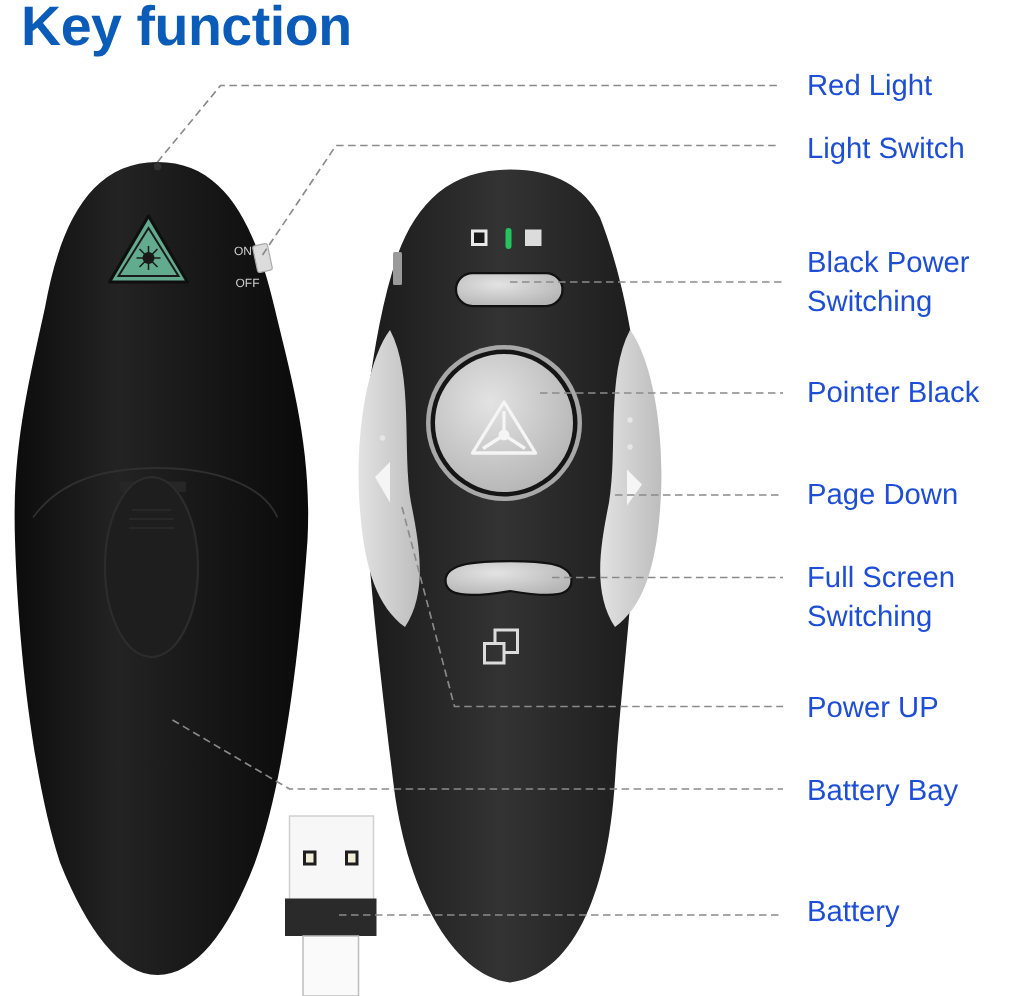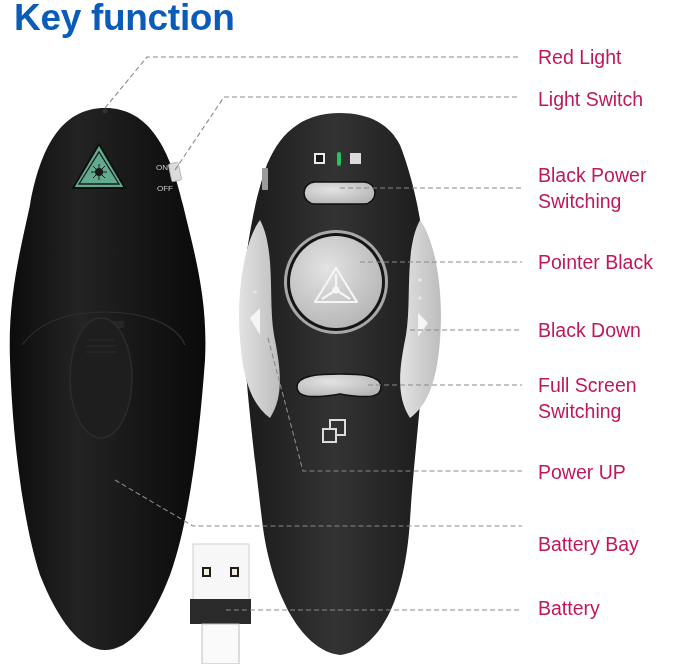--- a/index.html
+++ b/index.html
@@ -1,20 +1,20 @@
 <!DOCTYPE html>
 <html><head>
 <meta charset="utf-8">
 <style>
   html, body { margin: 0; padding: 0; background: #ffffff; }
   body { width: 679px; height: 664px; position: relative; overflow: hidden;
          font-family: "Liberation Sans", sans-serif; }
   .title { position: absolute; left: 14px; top: -6px; font-size: 37px; font-weight: bold;
            color: #0a5cb8; letter-spacing: -0.3px; margin: 0; line-height: 48px; }
-  .label { position: absolute; left: 538px; font-size: 19.5px; color: #be185d; line-height: 26px;
+  .label { position: absolute; left: 538px; font-size: 19.5px; color: #1d4ed8; line-height: 26px;
            white-space: pre-line; }
   svg.art { position: absolute; left: 0; top: 0; }
 </style>
 </head>
 <body>
 
 <h1 class="title">Key function</h1>
 
 <svg class="art" width="679" height="664" viewBox="0 0 679 664">
   <defs>
@@ -124,18 +124,18 @@
     <polyline points="115,480 193,526 522,526"></polyline>
     <line x1="226" y1="610" x2="522" y2="610"></line>
   </g>
 </svg>
 
 <div class="label" style="top:44px">Red Light</div>
 <div class="label" style="top:86px">Light Switch</div>
 <div class="label" style="top:162px">Black Power
 Switching</div>
 <div class="label" style="top:249px">Pointer Black</div>
-<div class="label" style="top:317px">Black Down</div>
+<div class="label" style="top:317px">Page Down</div>
 <div class="label" style="top:372px">Full Screen
 Switching</div>
 <div class="label" style="top:459px">Power UP</div>
-<div class="label" style="top:531px">Battery Bay</div>
+<div class="label" style="top:514px">Battery Bay</div>
 <div class="label" style="top:595px">Battery</div>
 
 </body></html>

